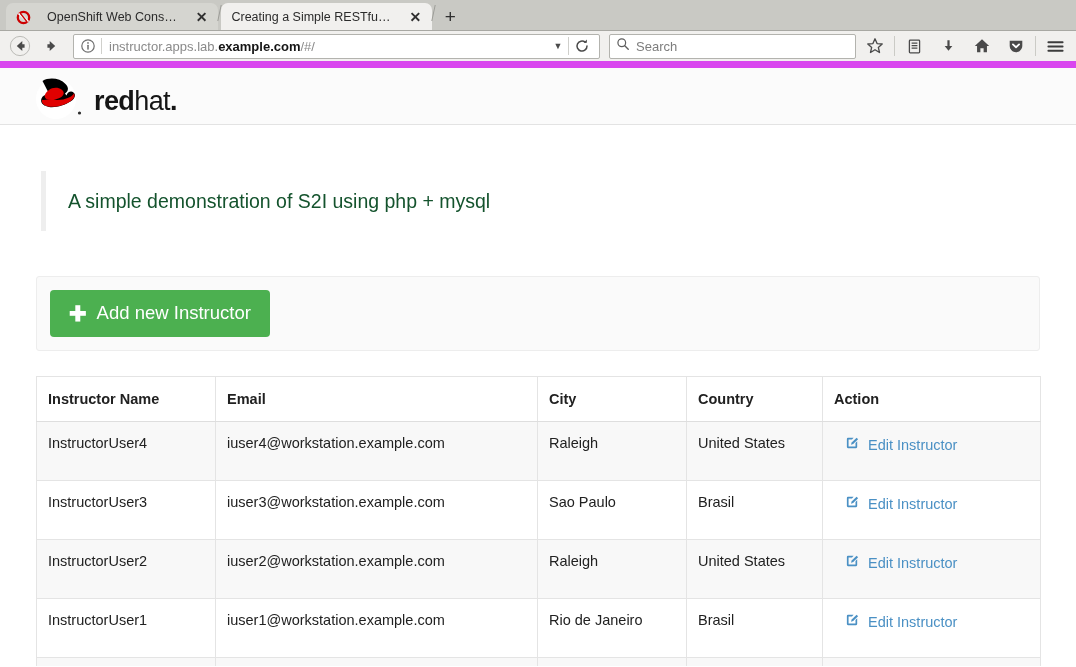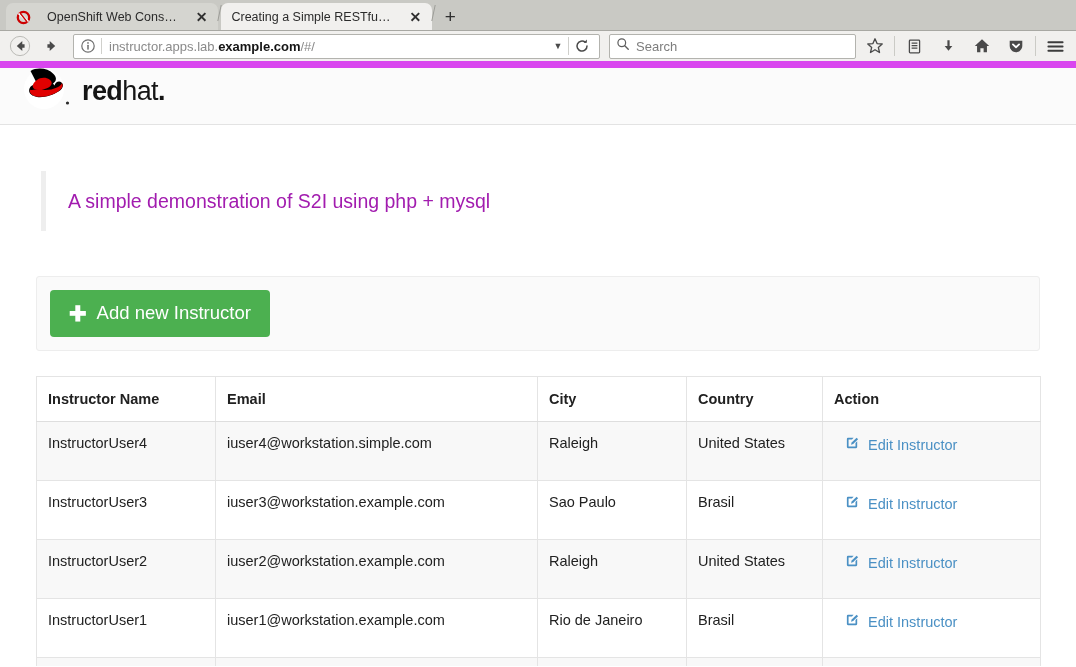--- a/index.html
+++ b/index.html
@@ -108,22 +108,22 @@
     position: relative;
     height: calc(667px - 31px - 38px);
     background: #ffffff;
     overflow: hidden;
   }
 
   .rh-header {
     height: 57px;
     background: #fbfbfb;
     border-bottom: 1px solid #e3e3e3;
-    display: flex; align-items: flex-start;
-    padding-left: 24px;
+    display: flex; align-items: flex-end;
+    padding-left: 36px;
   }
   .rh-logo { display: flex; align-items: center; gap: 10px; }
   .rh-wordmark {
     font-size: 27px; letter-spacing: -0.6px;
     color: #151515;
   }
   .rh-wordmark .b { font-weight: 700; }
   .rh-wordmark .n { font-weight: 400; }
   .rh-wordmark .dot { font-weight: 700; }
 
@@ -131,21 +131,21 @@
 
   .lead-quote {
     margin: 46px 0 0 5px;
     border-left: 5px solid #eeeeee;
     padding: 9px 0 9px 22px;
     min-height: 60px;
     display: flex; align-items: center;
   }
   .lead-quote span {
     font-size: 19.5px;
-    color: #a21caf;
+    color: #14532d;
     font-weight: 400;
   }
 
   .well {
     margin-top: 45px;
     background: #fafafa;
     border: 1px solid #ededed;
     border-radius: 3px;
     padding: 13px;
   }
@@ -380,21 +380,21 @@
             <th>Instructor Name</th>
             <th>Email</th>
             <th>City</th>
             <th>Country</th>
             <th>Action</th>
           </tr>
         </thead>
         <tbody id="table-body">
             <tr>
               <td>InstructorUser4</td>
-              <td>iuser4@workstation.simple.com</td>
+              <td>iuser4@workstation.example.com</td>
               <td>Raleigh</td>
               <td>United States</td>
               <td><a class="edit-link">
                   <span><svg width="15" height="15" viewBox="0 0 16 16">
                       <path d="M2 4.2 A1.2 1.2 0 0 1 3.2 3 H9.2 L7.4 4.8 H3.8 V12.2 H11.2 V8.4 L13 6.6 V12.8 A1.2 1.2 0 0 1 11.8 14 H3.2 A1.2 1.2 0 0 1 2 12.8 Z" fill="#4a90c4"></path>
                       <path d="M7.1 8.1 L12.4 2.8 L14 4.4 L8.7 9.7 L6.4 10.4 Z" fill="#4a90c4"></path>
                     </svg></span>
                   <span>Edit Instructor</span>
                 </a></td>
             </tr>

